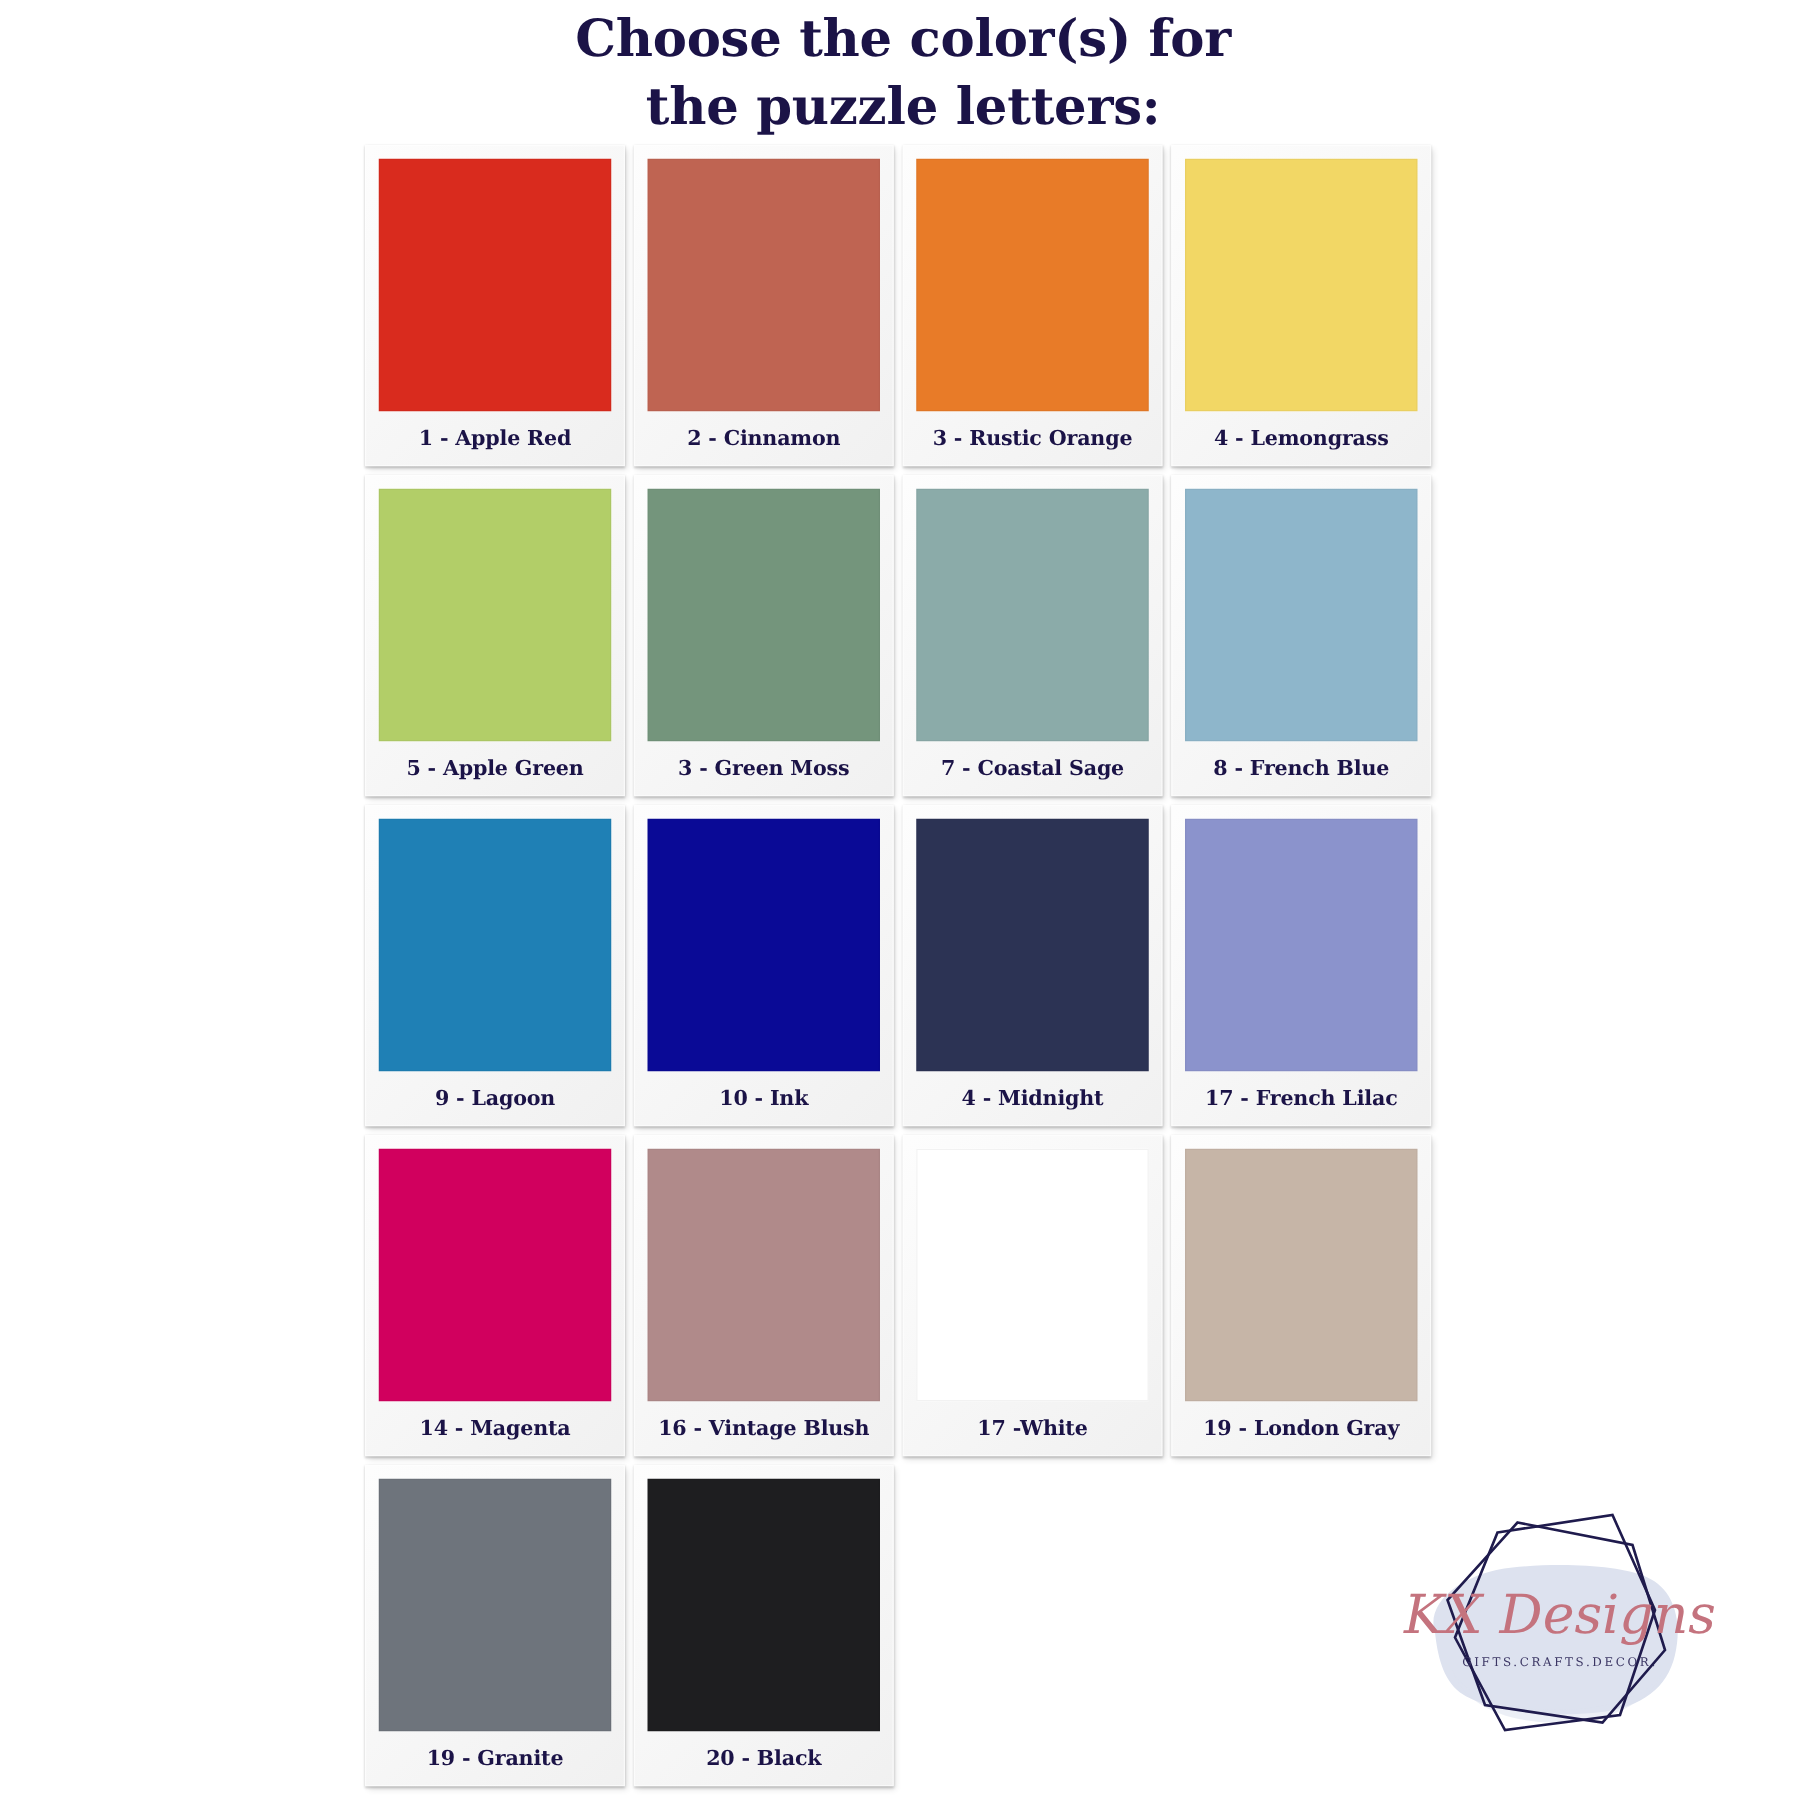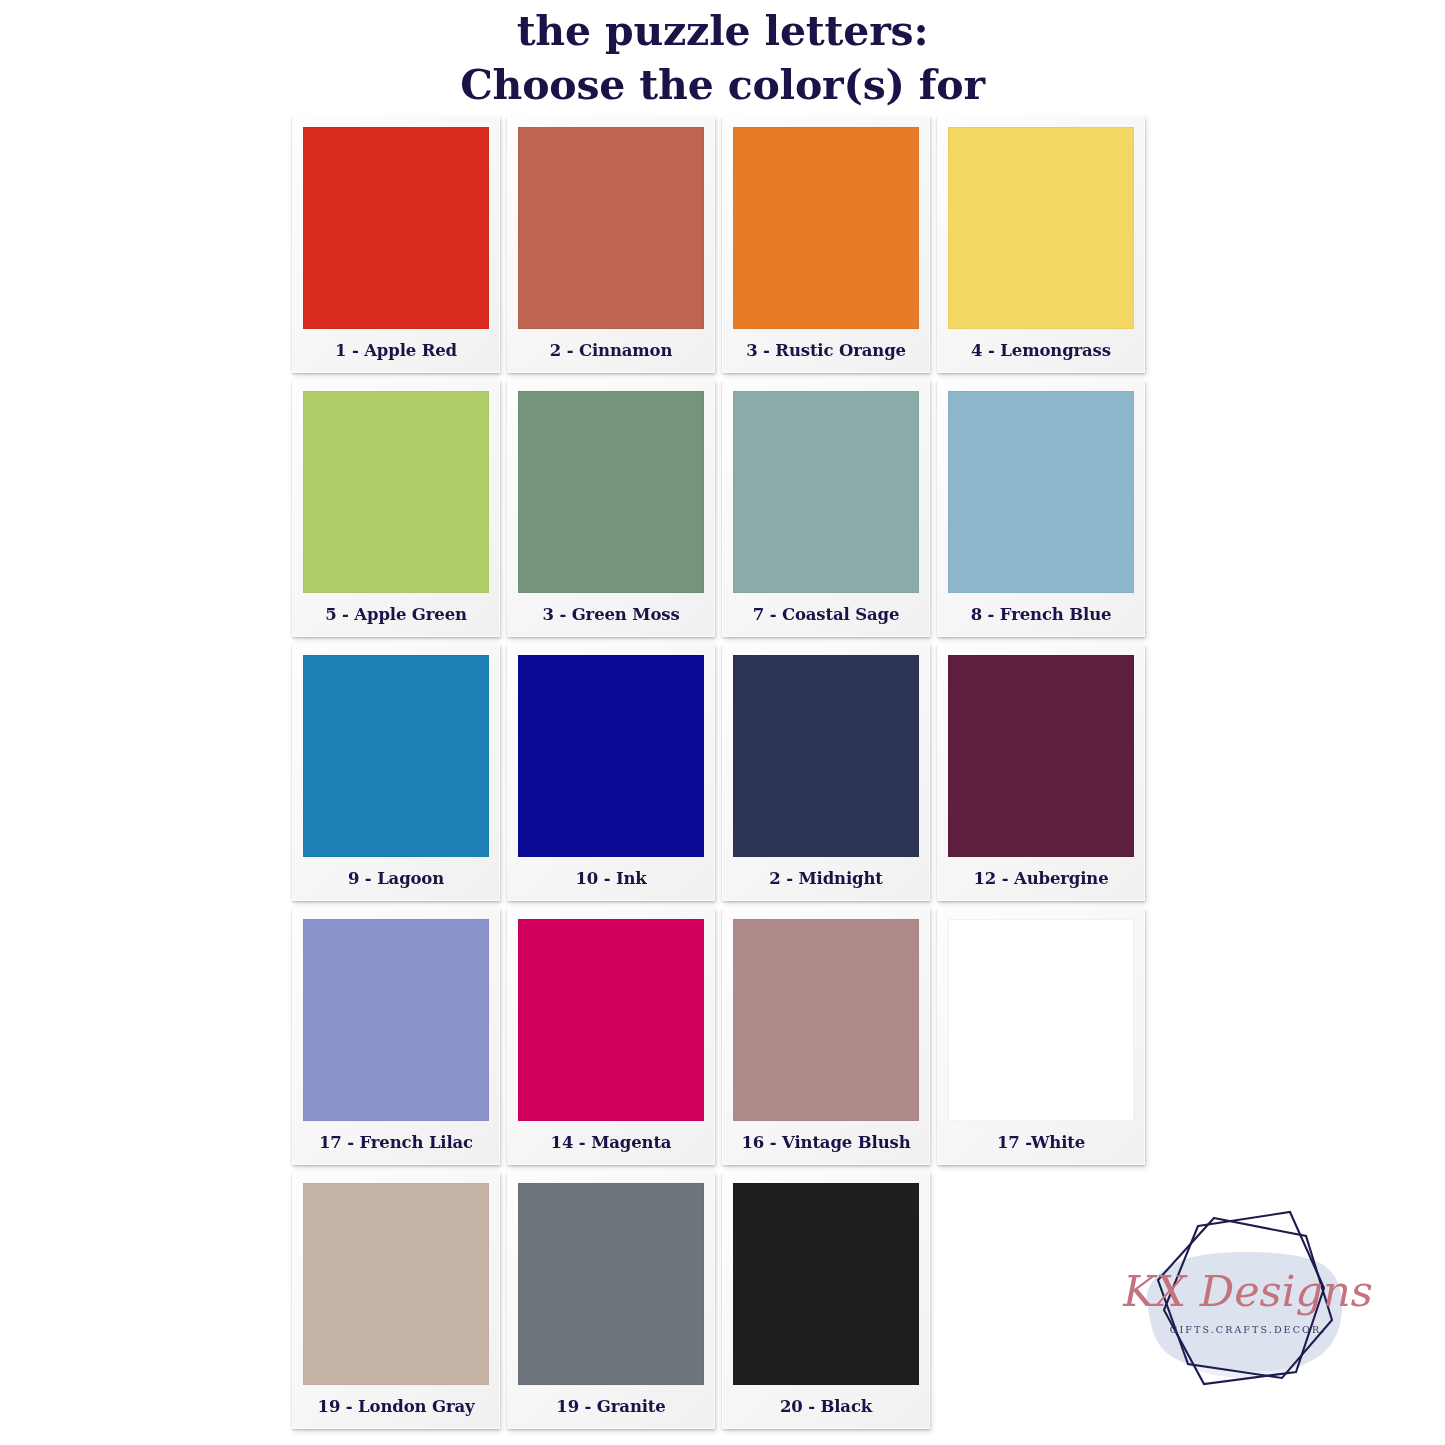--- a/index.html
+++ b/index.html
@@ -109,22 +109,22 @@
     font-family: "DejaVu Serif", serif;
     font-size: 9.5px;
     letter-spacing: 2.1px;
     fill: #3b3664;
   }
 </style>
 </head>
 <body style="background: rgb(255, 255, 255);">
 
 <h1 class="page-title" style="color: rgb(27, 19, 71);">
+  <span class="line">Choose the color(s) for</span>
   <span class="line">the puzzle letters:</span>
-  <span class="line">Choose the color(s) for</span>
 </h1>
 
 <div class="swatch-grid">
     <div class="swatch-card">
       <div class="swatch-chip" style="background: rgb(217, 43, 30);"></div>
       <div class="swatch-label">1 - Apple Red</div>
     </div>
     <div class="swatch-card">
       <div class="swatch-chip" style="background: rgb(191, 100, 82);"></div>
       <div class="swatch-label">2 - Cinnamon</div>
@@ -156,25 +156,21 @@
     <div class="swatch-card">
       <div class="swatch-chip" style="background: rgb(31, 128, 181);"></div>
       <div class="swatch-label">9 - Lagoon</div>
     </div>
     <div class="swatch-card">
       <div class="swatch-chip" style="background: rgb(10, 10, 150);"></div>
       <div class="swatch-label">10 - Ink</div>
     </div>
     <div class="swatch-card">
       <div class="swatch-chip" style="background: rgb(44, 51, 84);"></div>
-      <div class="swatch-label">2 - Midnight</div>
-    </div>
-    <div class="swatch-card">
-      <div class="swatch-chip" style="background: rgb(94, 30, 62);"></div>
-      <div class="swatch-label">12 - Aubergine</div>
+      <div class="swatch-label">4 - Midnight</div>
     </div>
     <div class="swatch-card">
       <div class="swatch-chip" style="background: rgb(139, 147, 204);"></div>
       <div class="swatch-label">17 - French Lilac</div>
     </div>
     <div class="swatch-card">
       <div class="swatch-chip" style="background: rgb(209, 0, 94);"></div>
       <div class="swatch-label">14 - Magenta</div>
     </div>
     <div class="swatch-card">

